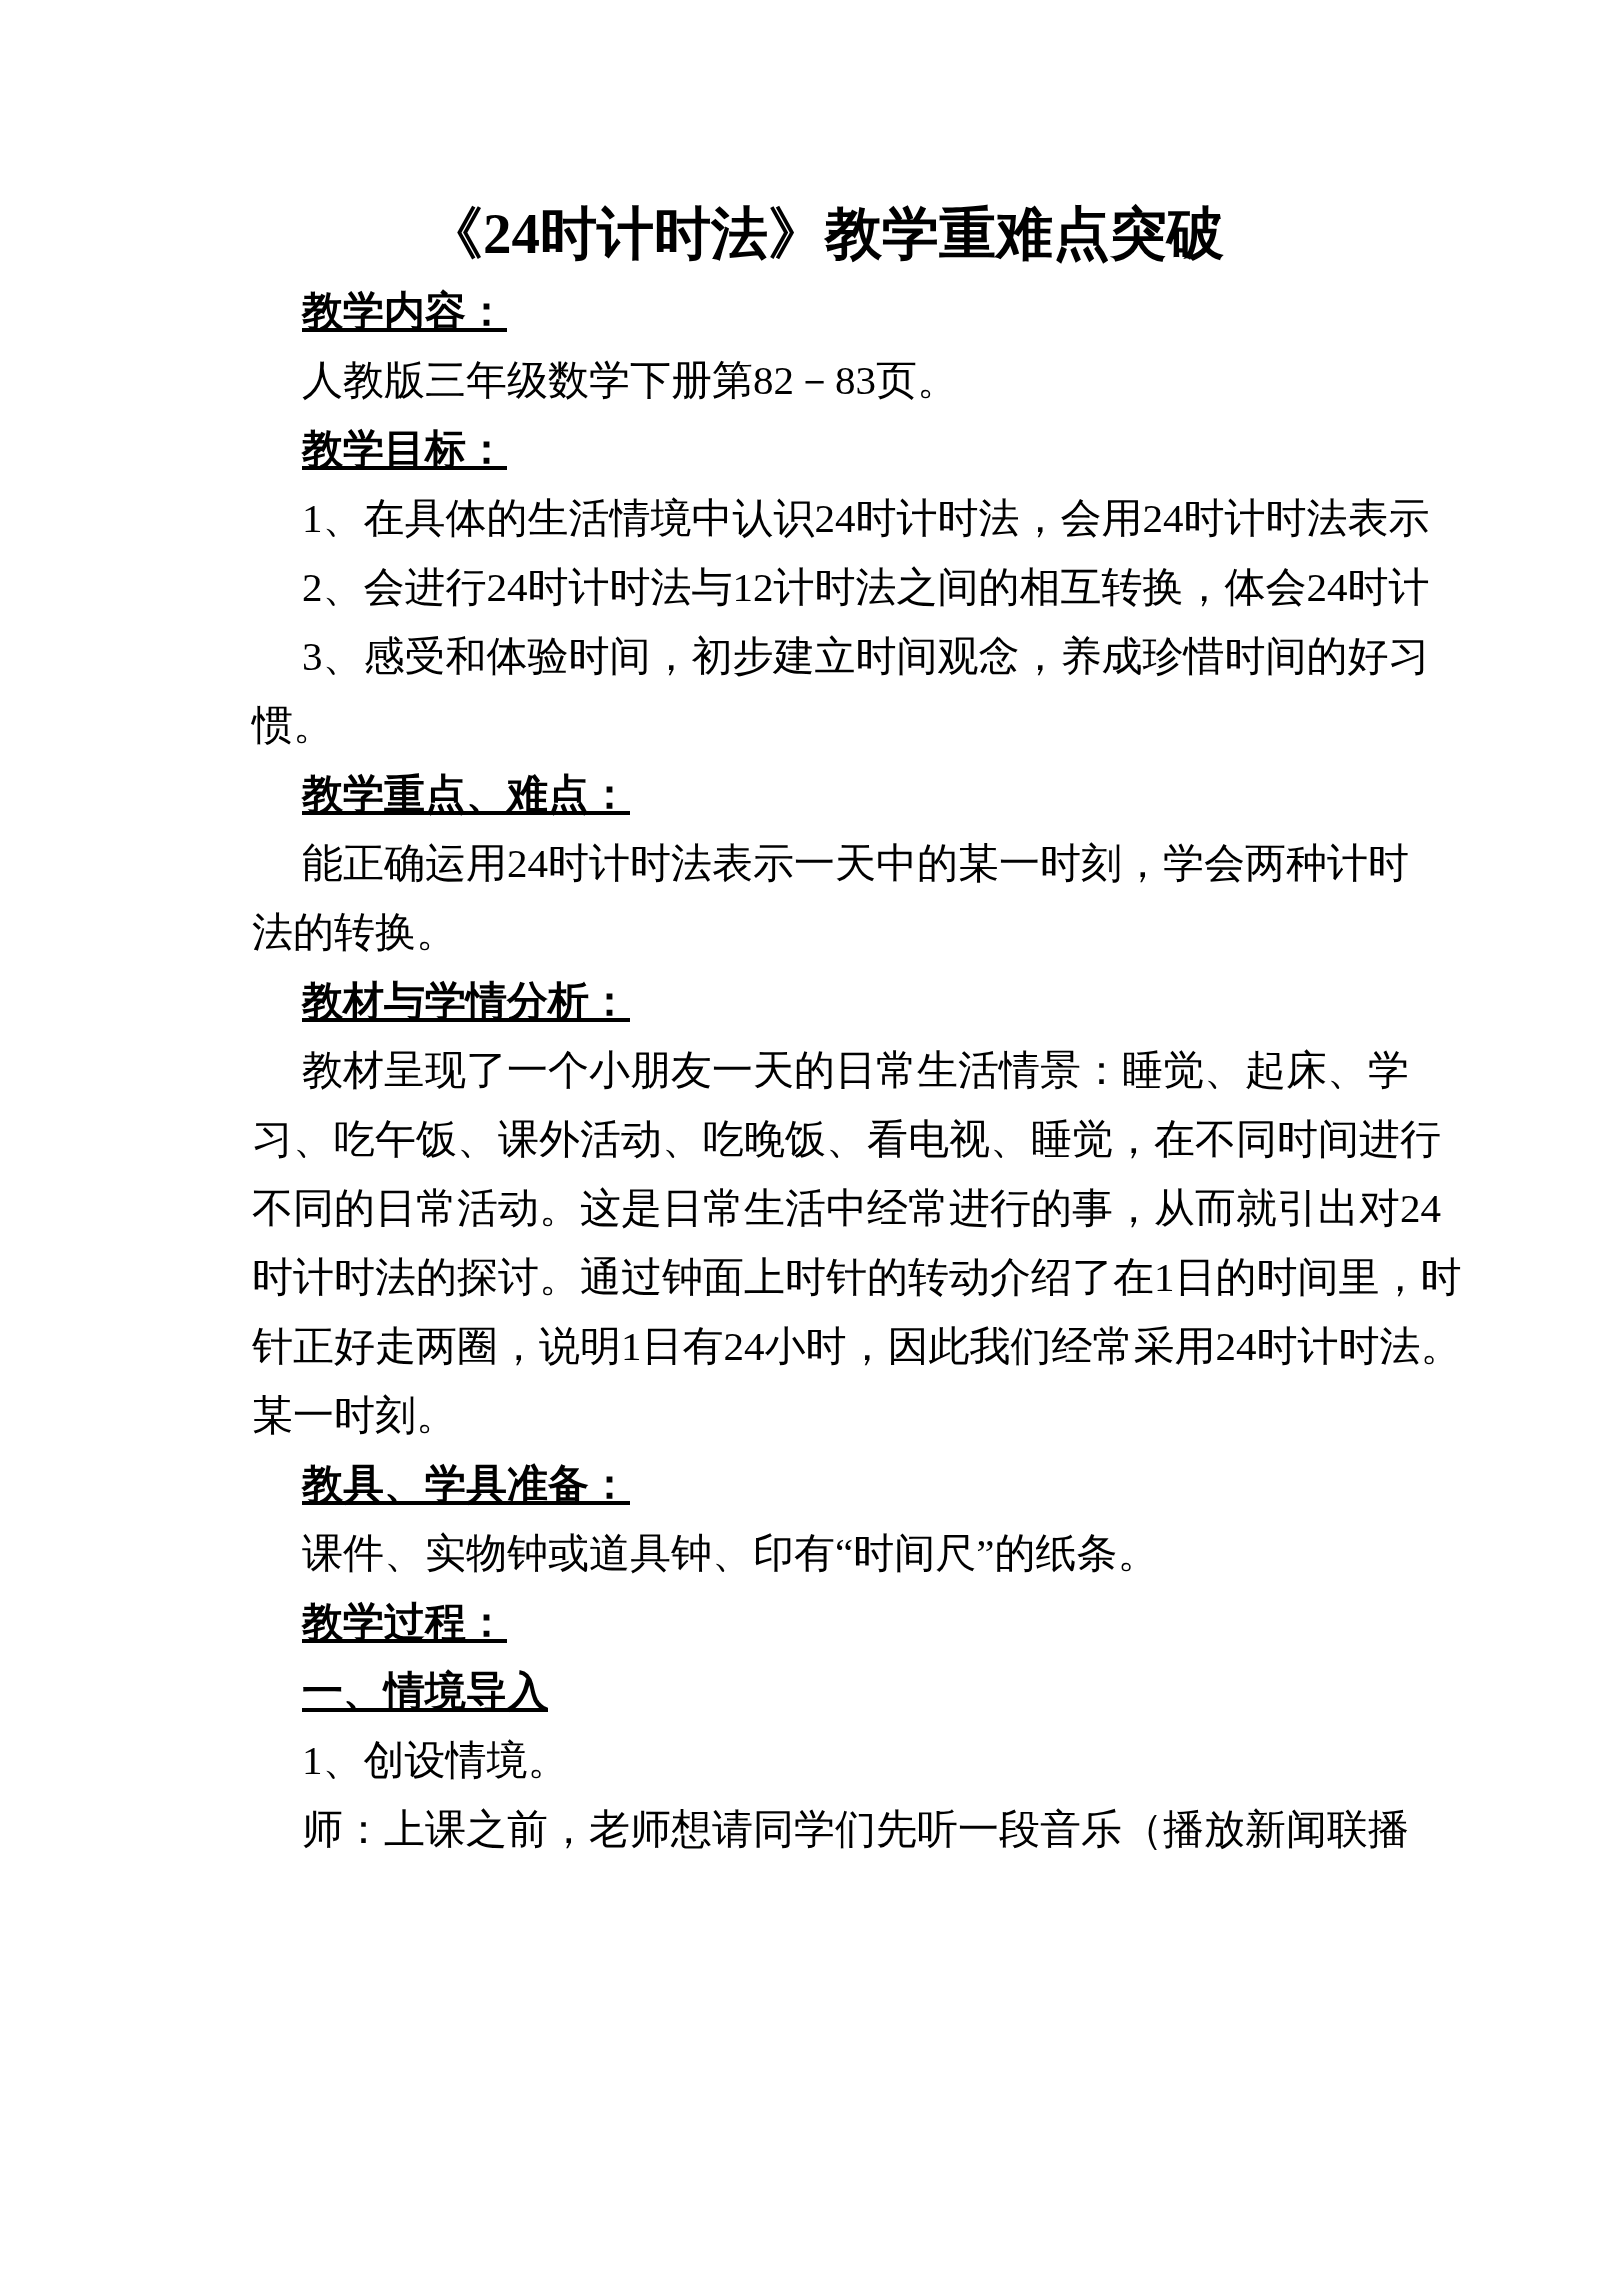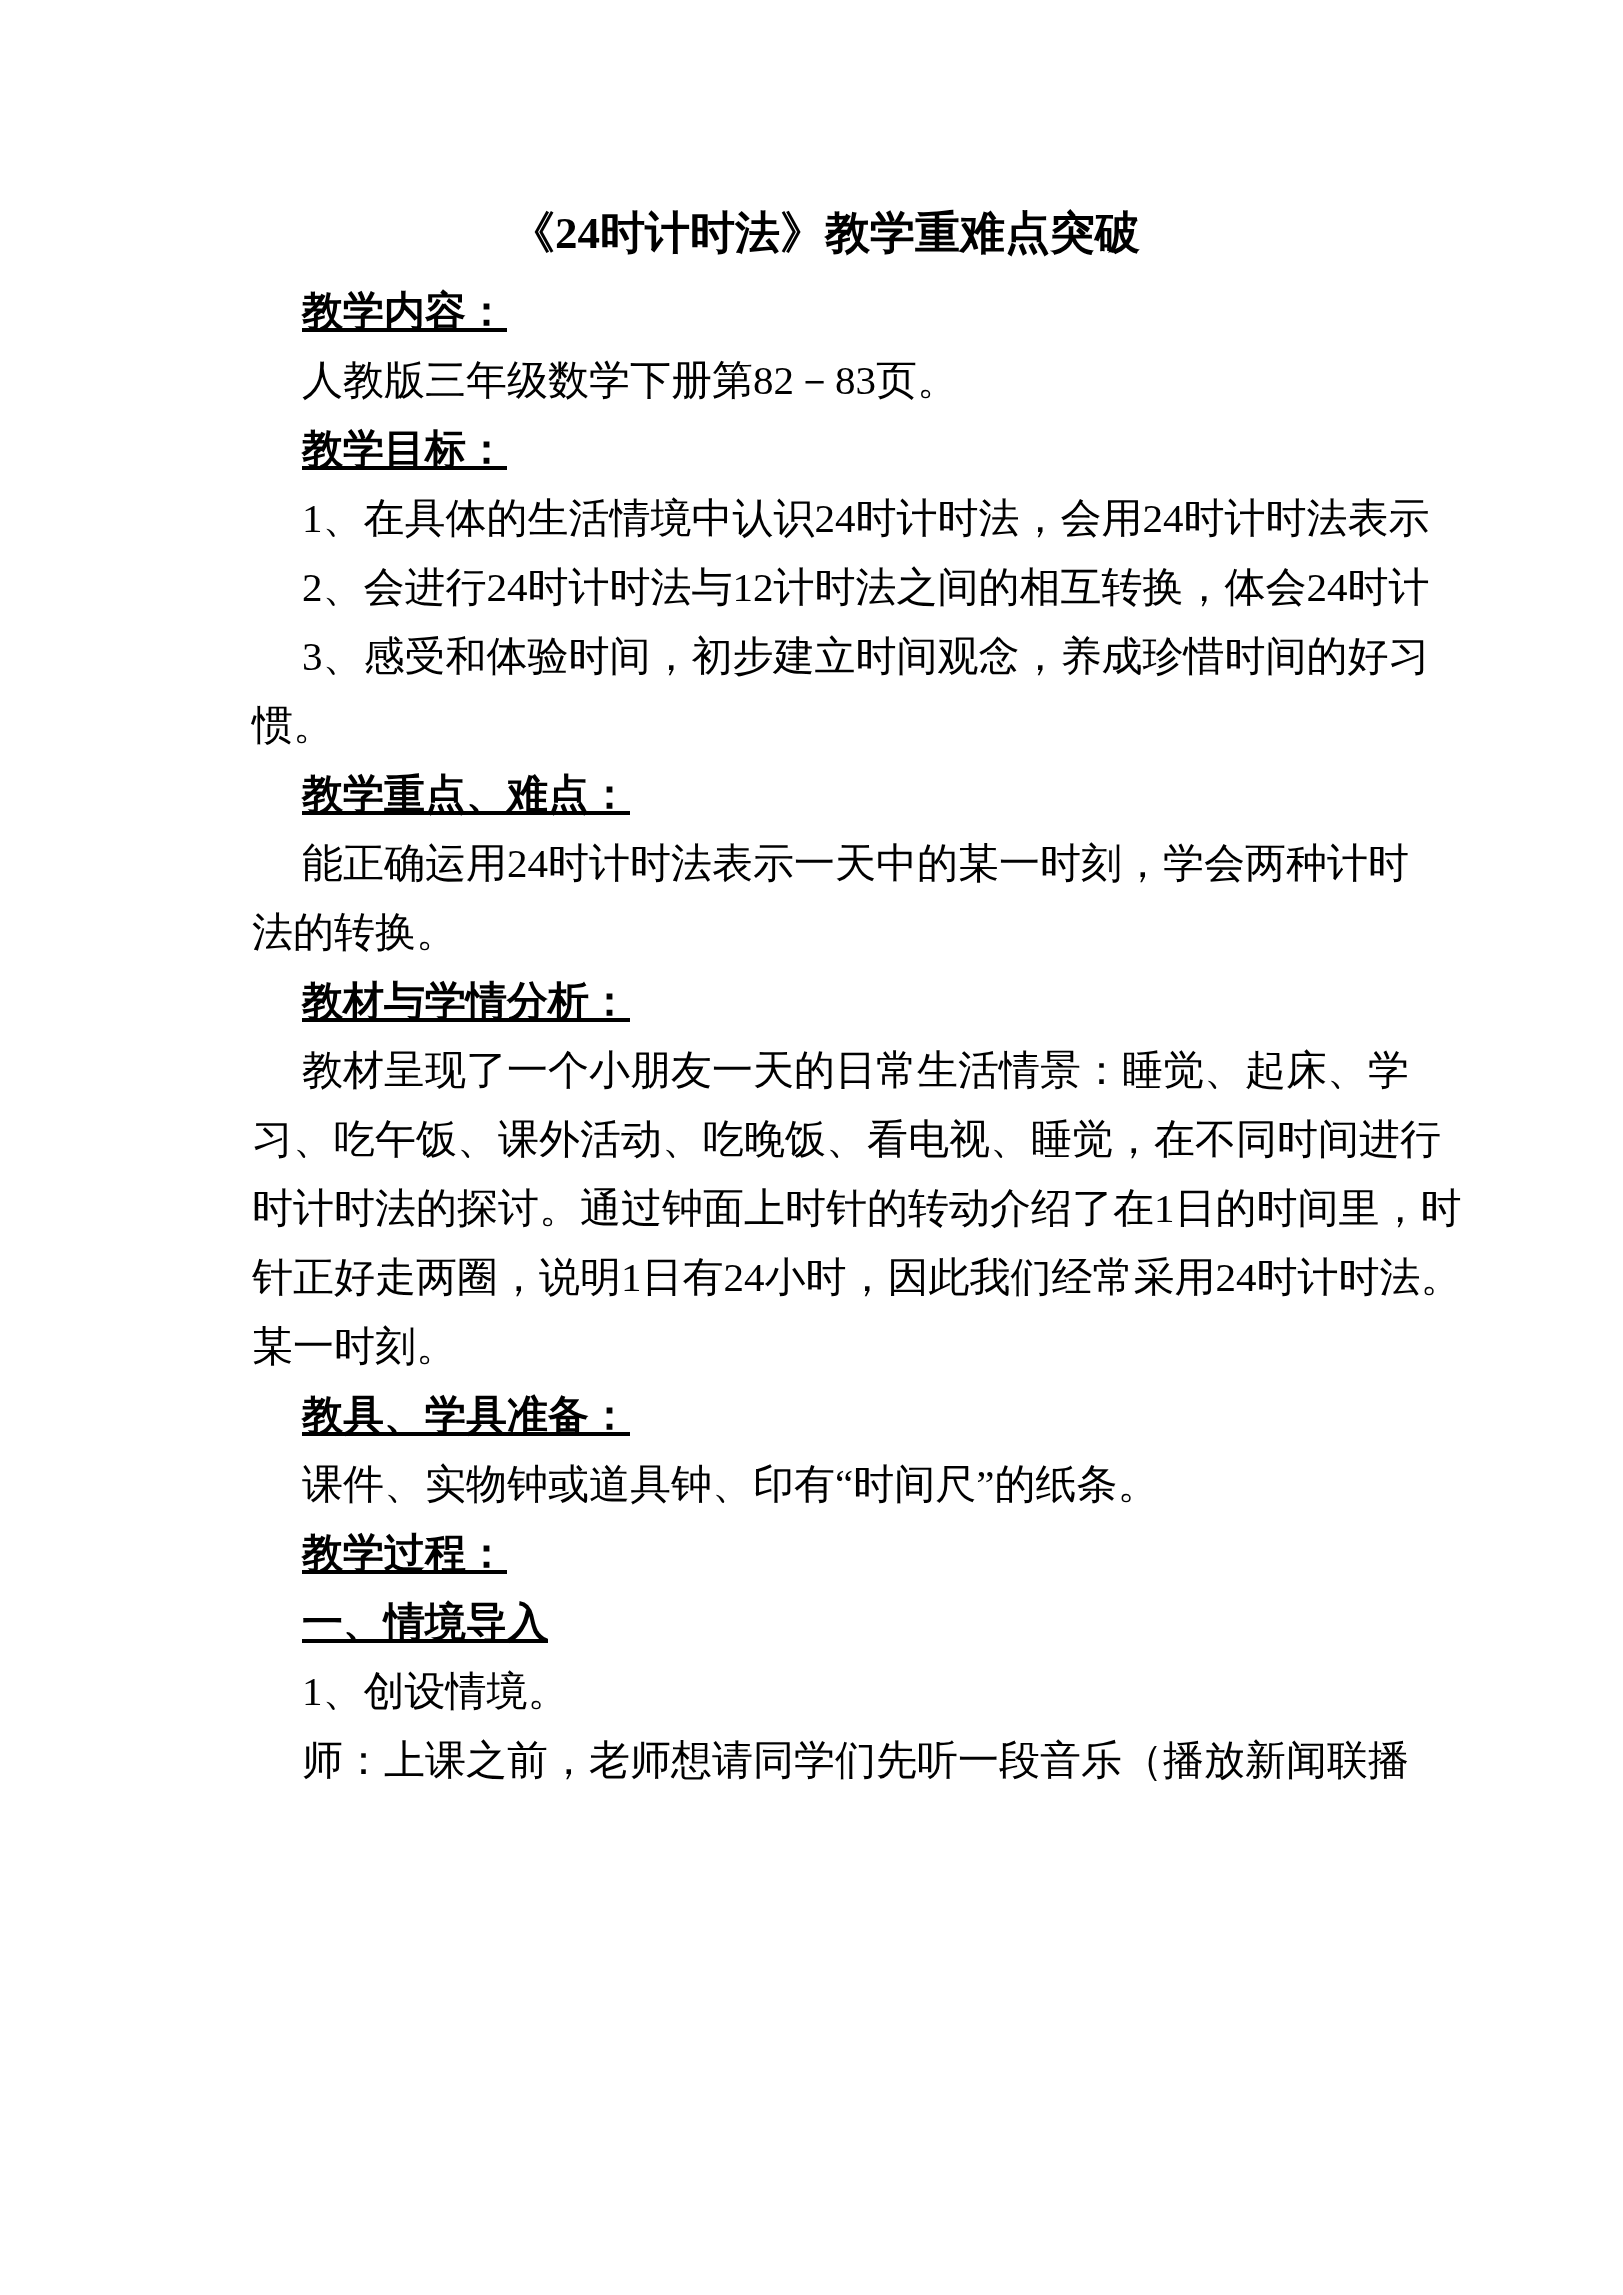--- a/index.html
+++ b/index.html
@@ -15,21 +15,21 @@
   }
   .content {
     position: absolute;
     left: 252px;
     top: 0;
     width: 1146px;
   }
   .doc-title {
     margin: 205px 0 0 0;
     padding: 0;
-    font-size: 45px;
+    font-size: 57px;
     line-height: 57px;
     font-weight: bold;
     text-align: center;
     white-space: nowrap;
   }
   .lines {
     margin-top: 15px;
   }
   .line {
     font-size: 41px;
@@ -52,20 +52,21 @@
         <div class="line indent">1、在具体的生活情境中认识24时计时法，会用24时计时法表示</div>
         <div class="line indent">2、会进行24时计时法与12计时法之间的相互转换，体会24时计</div>
         <div class="line indent">3、感受和体验时间，初步建立时间观念，养成珍惜时间的好习</div>
         <div class="line">惯。</div>
         <div class="line heading indent">教学重点、难点：</div>
         <div class="line indent">能正确运用24时计时法表示一天中的某一时刻，学会两种计时</div>
         <div class="line">法的转换。</div>
         <div class="line heading indent">教材与学情分析：</div>
         <div class="line indent">教材呈现了一个小朋友一天的日常生活情景：睡觉、起床、学</div>
         <div class="line">习、吃午饭、课外活动、吃晚饭、看电视、睡觉，在不同时间进行</div>
+        <div class="line">不同的日常活动。这是日常生活中经常进行的事，从而就引出对24</div>
         <div class="line">时计时法的探讨。通过钟面上时针的转动介绍了在1日的时间里，时</div>
         <div class="line">针正好走两圈，说明1日有24小时，因此我们经常采用24时计时法。</div>
         <div class="line">某一时刻。</div>
         <div class="line heading indent">教具、学具准备：</div>
         <div class="line indent">课件、实物钟或道具钟、印有“时间尺”的纸条。</div>
         <div class="line heading indent">教学过程：</div>
         <div class="line heading indent">一、情境导入</div>
         <div class="line indent">1、创设情境。</div>
         <div class="line indent">师：上课之前，老师想请同学们先听一段音乐（播放新闻联播</div>
       </div>

